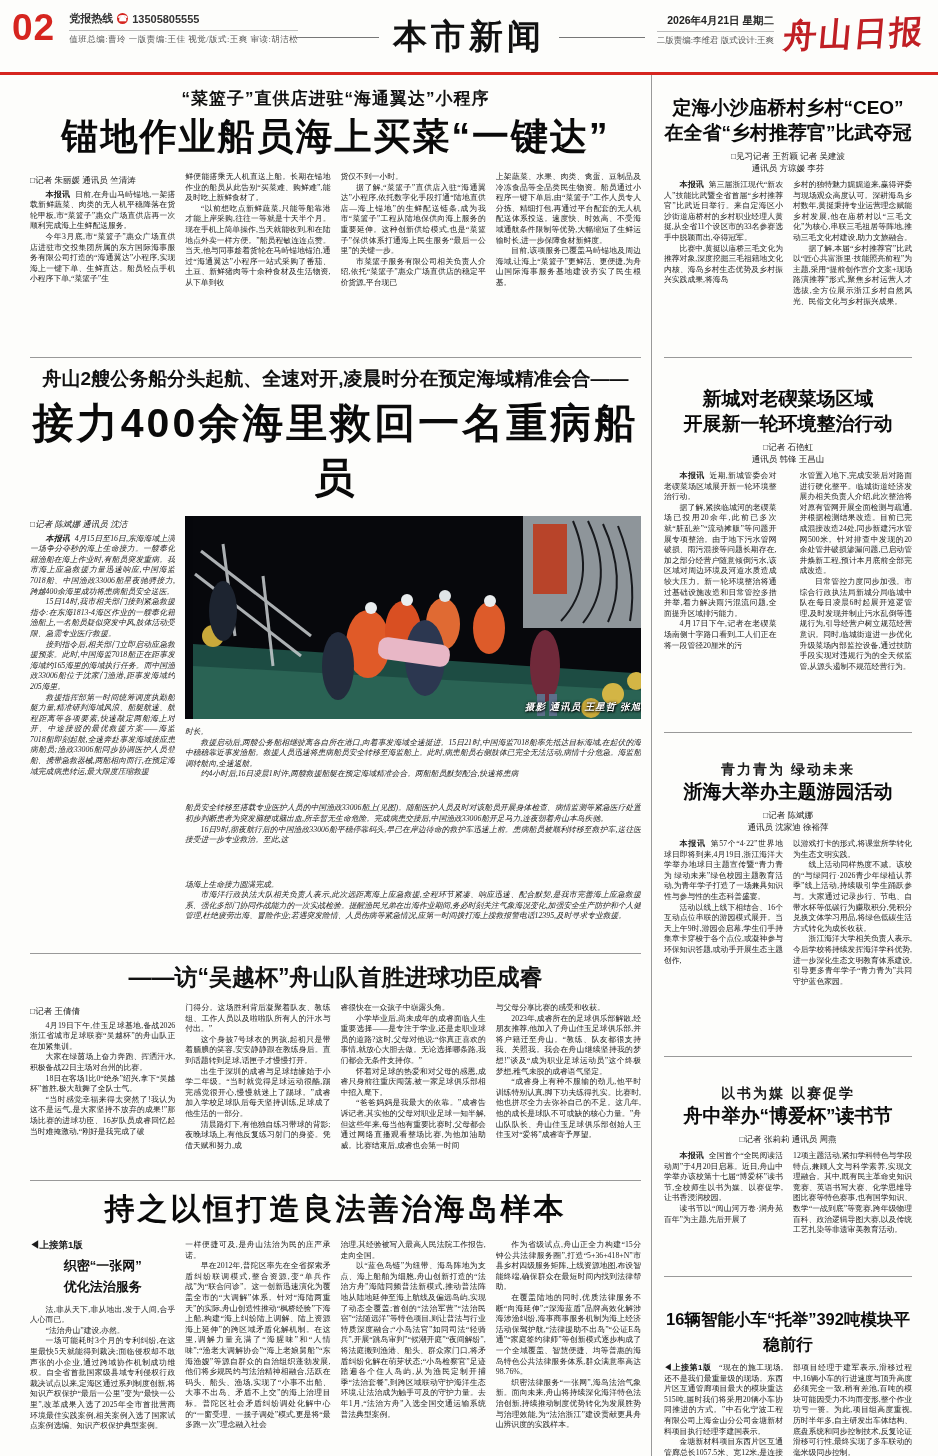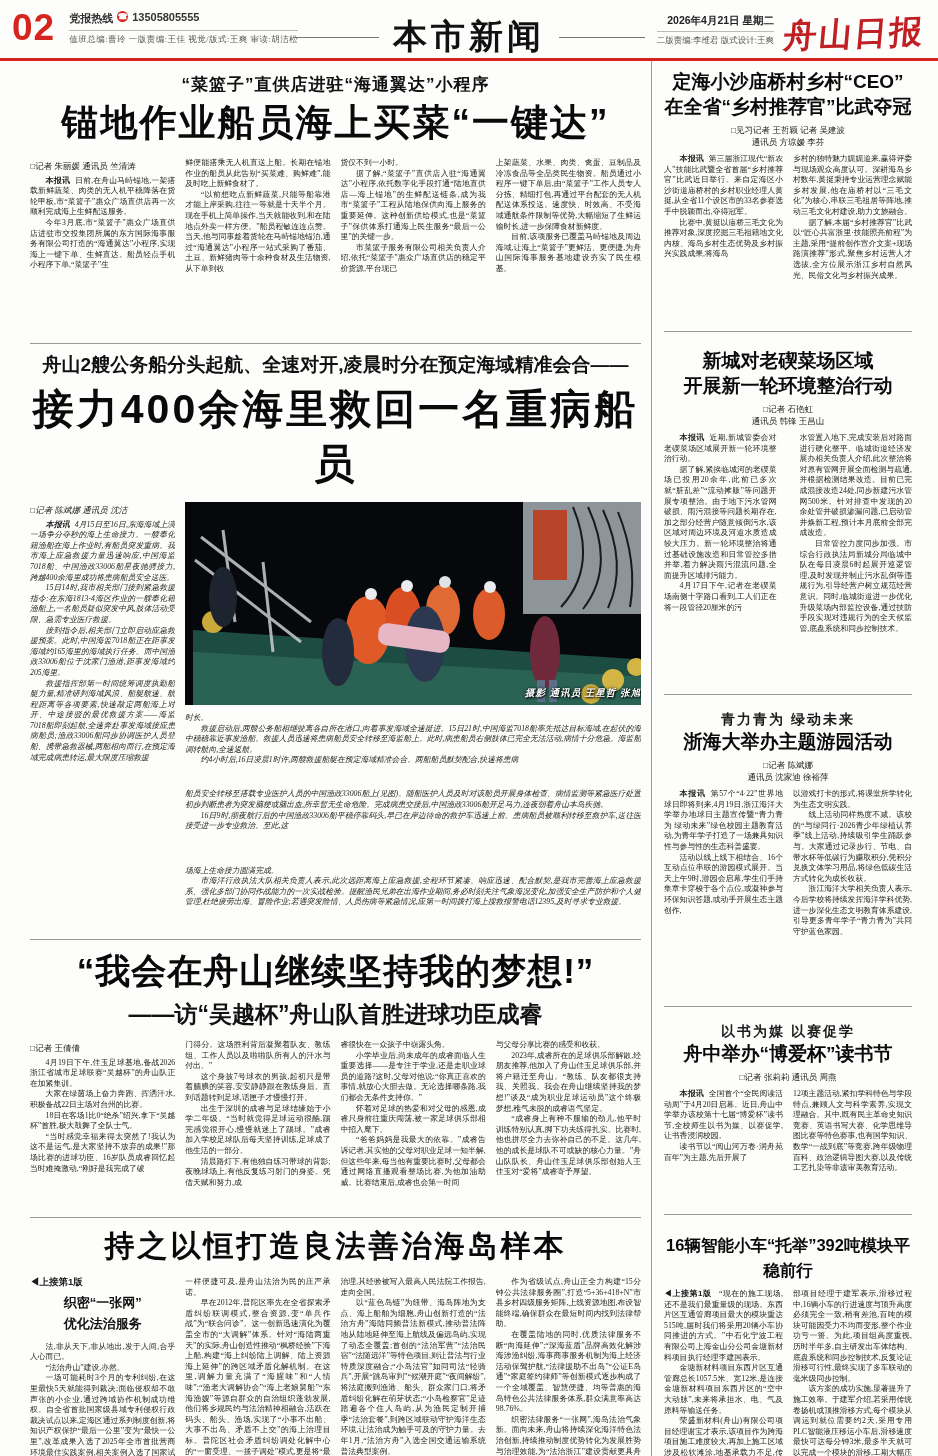--- a/index.html
+++ b/index.html
@@ -1,24 +1,24 @@
 <!DOCTYPE html>
 <html><head>
 <meta charset="utf-8">
 <style>
   html,body{margin:0;padding:0;background:#e8e8e4;}
   .page{position:relative;width:938px;height:1456px;background:#fdfdfb;margin:0 auto;
         overflow:hidden;font-family:"Liberation Serif",serif;color:#1c1c1c;}
   
-  .hdr{position:relative;height:61px;border-bottom:3px solid #d6251f;
+  .hdr{position:relative;height:75px;border-bottom:3px solid #d6251f;
        display:flex;align-items:flex-start;padding:8px 14px 0 12px;box-sizing:border-box;}
   .pagenum{font-family:"Liberation Sans",sans-serif;font-weight:bold;font-size:37px;
            color:#d6251f;line-height:40px;letter-spacing:1px;}
   .hotline{margin-left:14px;margin-top:3px;}
-  .hotline-top{font-size:11px;font-weight:bold;color:#333;display:flex;gap:4px;
+  .hotline-top{font-size:11px;font-weight:bold;color:#333;display:flex;align-items:center;gap:4px;
                padding-bottom:4px;border-bottom:1px solid #bbb;font-family:"Liberation Sans",sans-serif;}
   .phone-ic{display:inline-flex;width:11px;height:11px;border-radius:50%;background:#d6251f;color:#fff;
             font-size:8px;align-items:center;justify-content:center;}
   .staff{font-size:8.5px;color:#555;margin-top:3px;letter-spacing:.5px;}
   .sec-wrap{position:absolute;left:0;right:0;top:14px;display:flex;align-items:center;justify-content:center;gap:14px;pointer-events:none;}
   .sec-line{width:86px;height:1px;background:#777;}
   .sec-title{font-family:"Liberation Sans",sans-serif;font-weight:900;font-size:34px;letter-spacing:4px;color:#111;}
   .hdr-right{margin-left:auto;display:flex;align-items:flex-start;gap:10px;margin-top:6px;}
   .dates{text-align:right;}
   .dateline{font-size:10.5px;font-weight:bold;color:#222;font-family:"Liberation Sans",sans-serif;
@@ -58,21 +58,21 @@
   .a3 .head-b{font-size:35px;letter-spacing:1px;margin-top:2px;}
   .a3 .kicker{font-size:23px;margin:4px 0 10px 0;}
   .a3-body{height:168px;}
   .a4 .head-b{font-size:30px;letter-spacing:3px;margin:2px 0 10px 0;}
   .a4-body{height:252px;}
   .cont-mark{font-size:9.5px;font-weight:bold;font-family:"Liberation Sans",sans-serif;margin:0 0 4px 0;}
   .a4-subhead{font-family:"Liberation Sans",sans-serif;font-weight:bold;font-size:13px;line-height:21px;
               text-align:center;margin:4px 0 8px 0;color:#111;}
   
   .r-art .head-b{font-size:19px;line-height:25px;letter-spacing:0;}
-  .r-art{padding-top:8px;}
+  .r-art{padding-top:20px;}
   .r-byline{font-size:8.5px;text-align:center;margin:5px 0 6px 0;font-family:"Liberation Sans",sans-serif;}
   .r-byline div{line-height:12px;}
   .r-body{display:flex;gap:10px;overflow:hidden;}
   .r-kicker{font-family:"Liberation Sans",sans-serif;font-weight:bold;font-size:14px;text-align:center;letter-spacing:2px;}
   .r1-body{height:168px;} .r2-body{height:252px;gap:23px;} .r3-body{height:208px;} .r4-body{height:116px;}
   .r5 .head-b{font-size:16.5px;letter-spacing:0;margin:2px 0 6px 0;}
   .r5-body{height:296px;}
 </style>
 </head>
 <body>
@@ -202,21 +202,20 @@
                 <p>市海洋行政执法大队相关负责人表示,此次远距离海上应急救援,全程环节紧凑、响应迅速、配合默契,是我市完善海上应急救援体系、强化多部门协同作战能力的一次实战检验。提醒渔民兄弟在出海作业期间,务必时刻关注气象海况变化,加强安全生产防护和个人健康管理,杜绝疲劳出海、冒险作业;若遇突发险情、人员伤病等紧急情况,应第一时间拨打海上搜救报警电话12395,及时寻求专业救援。</p>
               </div>
             </div>
           </div>
         </div>
       </div>
 
       <div class="rule"></div>
 
       <div class="a3">
-        <div class="head-b">“我会在舟山继续坚持我的梦想!”</div>
         <div class="kicker">——访“吴越杯”舟山队首胜进球功臣成睿</div>
         <div class="body-cols a3-body">
           <div class="bc">
             <div class="byline">□记者 王倩倩</div>
             <p>4月19日下午,佳玉足球基地,备战2026浙江省城市足球联赛“吴越杯”的舟山队正在加紧集训。</p>
             <p>大家在绿茵场上奋力奔跑、挥洒汗水,积极备战22日主场对台州的比赛。</p>
             <p>18日在客场1比0“绝杀”绍兴,拿下“吴越杯”首胜,极大鼓舞了全队士气。</p>
             <p>“当时感觉幸福来得太突然了!我认为这不是运气,是大家坚持不放弃的成果!”那场比赛的进球功臣、16岁队员成睿回忆起当时难掩激动,“刚好是我完成了破</p>
           </div>
           <div class="bc">
@@ -307,21 +306,21 @@
           <div>通讯员 韩锋 王昌山</div>
         </div>
         <div class="r-body r2-body">
           <div class="bc">
             <p><b class="lead">本报讯</b><span>近期,新城管委会对老碶菜场区域展开新一轮环境整治行动。</span></p>
             <p>据了解,紧挨临城河的老碶菜场已投用20余年,此前已多次就“脏乱差”“流动摊贩”等问题开展专项整治。由于地下污水管网破损、雨污混接等问题长期存在,加之部分经营户随意倾倒污水,该区域对周边环境及河道水质造成较大压力。新一轮环境整治将通过基础设施改造和日常管控多措并举,着力解决雨污混流问题,全面提升区域排污能力。</p>
             <p>4月17日下午,记者在老碶菜场南侧十字路口看到,工人们正在将一段管径20厘米的污</p>
           </div>
           <div class="bc">
             <p class="pc">水管置入地下,完成安装后对路面进行硬化整平。临城街道经济发展办相关负责人介绍,此次整治将对原有管网开展全面检测与疏通,并根据检测结果改造。目前已完成混接改造24处,同步新建污水管网500米。针对排查中发现的20余处管井破损渗漏问题,已启动管井焕新工程,预计本月底前全部完成改造。</p>
-            <p>日常管控力度同步加强。市综合行政执法局新城分局临城中队在每日凌晨6时起展开巡逻管理,及时发现并制止污水乱倒等违规行为,引导经营户树立规范经营意识。同时,临城街道进一步优化升级菜场内部监控设备,通过技防手段实现对违规行为的全天候监管,底盘系统和同步控制技术。</p>
+            <p>日常管控力度同步加强。市综合行政执法局新城分局临城中队在每日凌晨6时起展开巡逻管理,及时发现并制止污水乱倒等违规行为,引导经营户树立规范经营意识。同时,临城街道进一步优化升级菜场内部监控设备,通过技防手段实现对违规行为的全天候监管,从源头遏制不规范经营行为。</p>
           </div>
         </div>
       </div>
 
       <div class="rule"></div>
 
       <div class="r-art">
         <div class="r-kicker">青力青为 绿动未来</div>
         <div class="head-b">浙海大举办主题游园活动</div>
         <div class="r-byline">

